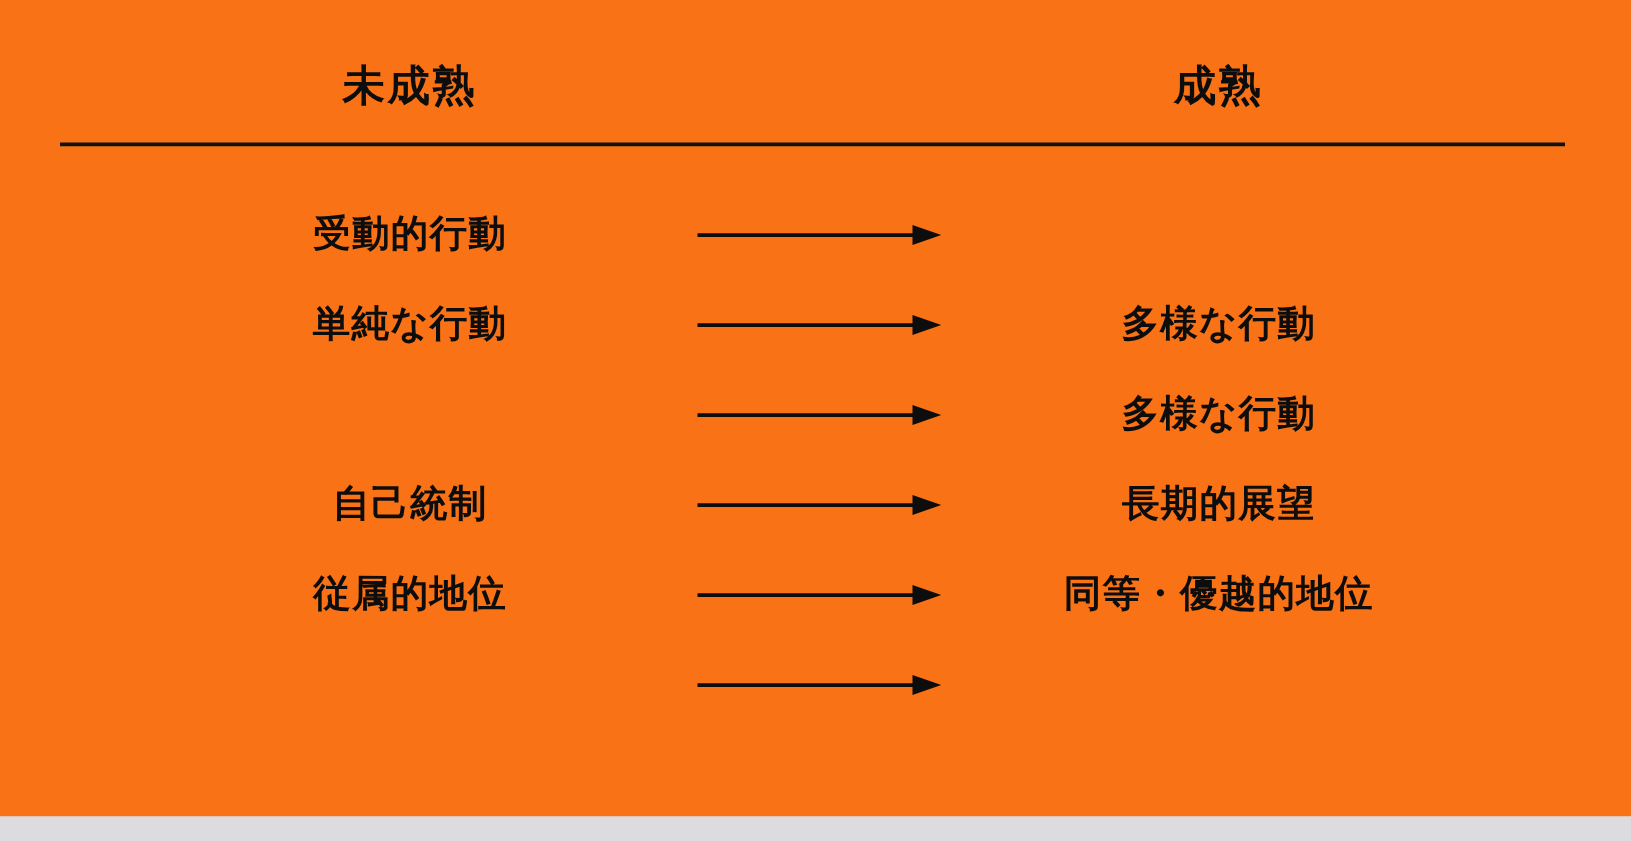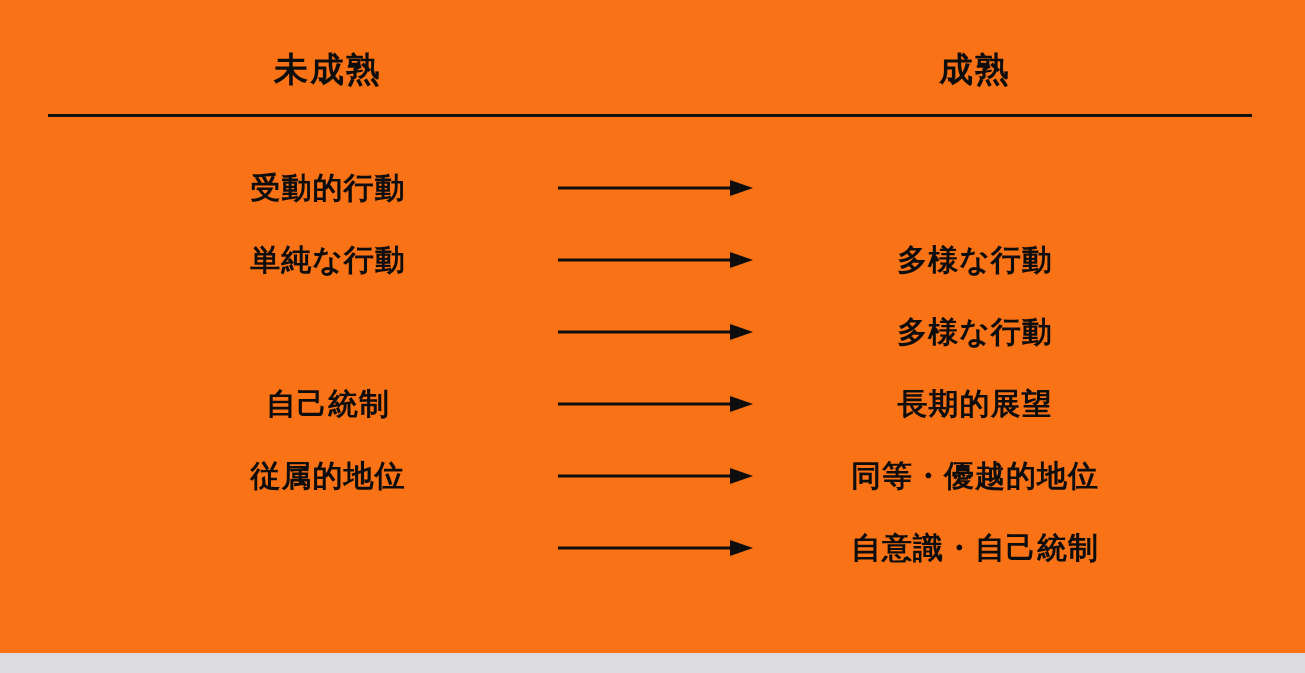--- a/index.html
+++ b/index.html
@@ -158,17 +158,16 @@
     <div class="cell right">同等・優越的地位</div>
   </div>
 
   <div class="row">
     <span class="arrow">
       <svg width="200" height="72" viewBox="0 0 200 72" xmlns="http://www.w3.org/2000/svg">
         <line x1="2" y1="36" x2="178" y2="36" stroke="#0d0d0d" stroke-width="3"></line>
         <polygon points="174,28 197,36 174,44" fill="#0d0d0d"></polygon>
       </svg>
     </span>
-    <div class="cell right">自意識・自己統制</div>
   </div>
 </div>
 
 </div>
 
 </body></html>

